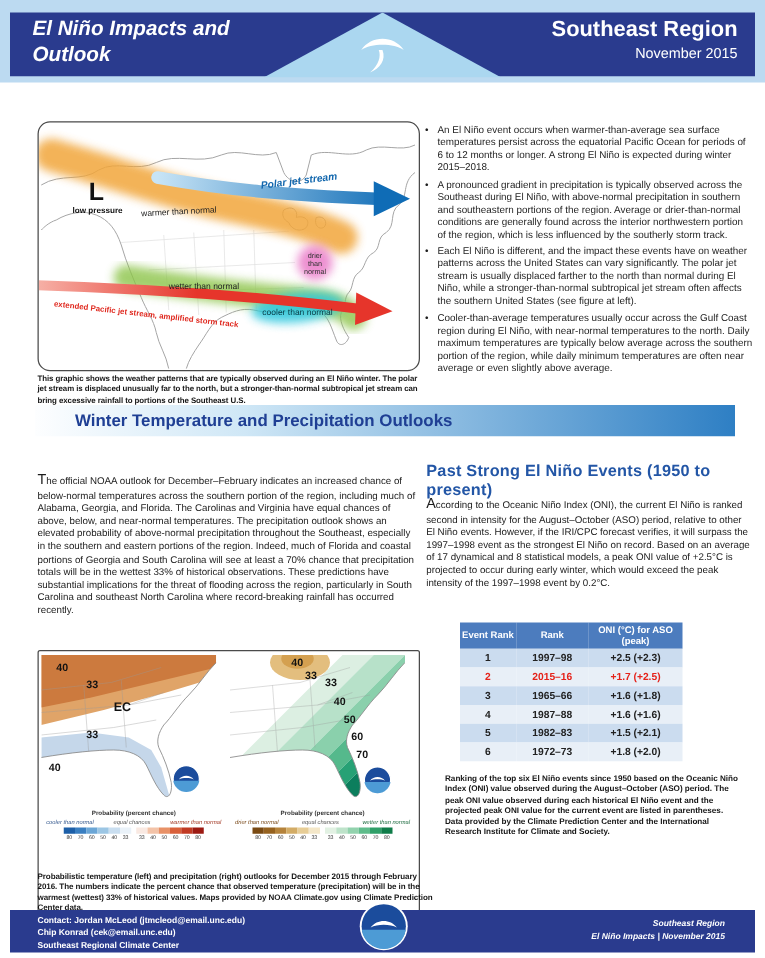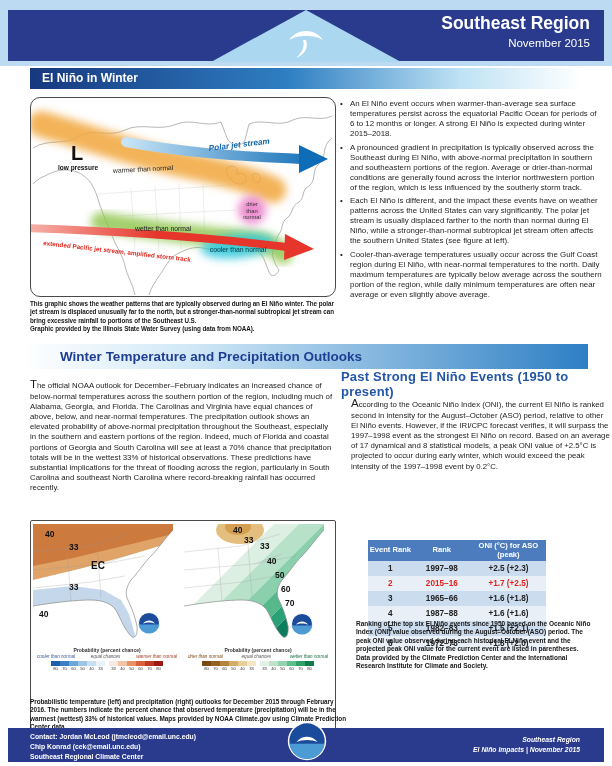--- a/index.html
+++ b/index.html
@@ -12,21 +12,21 @@
   .mast-title{position:absolute;left:26px;top:13px;color:#ffffff;font-weight:bold;font-style:italic;
               font-size:16.5px;line-height:1.3;}
   .mast-region{position:absolute;right:22px;top:13px;color:#ffffff;font-weight:bold;font-size:17.5px;text-align:right;}
   .mast-date{position:absolute;right:22px;top:37px;color:#ffffff;font-size:11.5px;text-align:center;}
   .noaa-tri{position:absolute;left:211px;top:10px;width:190px;height:52px;}
 
   
   .bar1{position:absolute;left:30px;top:68px;width:574px;height:21px;
         background:linear-gradient(90deg,#17387F 0%,#2F7FC2 45%,#BFE2F4 75%,#ffffff 96%);
         color:#ffffff;font-weight:bold;font-size:12px;line-height:21px;padding-left:12px;box-sizing:border-box;}
-  .bar2{position:absolute;left:28px;top:344px;width:560px;height:25px;
+  .bar2{position:absolute;left:28px;top:324px;width:560px;height:25px;
         background:linear-gradient(90deg,#FDFEFF 0%,#CFE7F6 30%,#2E7FC4 100%);
         color:#1F3F94;font-weight:bold;font-size:13.5px;line-height:25px;padding-left:32px;box-sizing:border-box;}
 
   
   .wx-box{position:absolute;left:30px;top:97px;width:306px;height:200px;background:#fff;
           border:1.6px solid #4a4a4a;border-radius:10px;overflow:hidden;box-sizing:border-box;}
   .wx-caption{position:absolute;left:30px;top:300px;width:308px;font-size:6.3px;font-weight:bold;
               color:#161616;line-height:1.32;letter-spacing:-0.05px;}
   .wx-caption p{margin:0;}
 
@@ -35,24 +35,24 @@
   .bullets ul{margin:0;padding:0;list-style:none;}
   .bullets li{position:relative;padding-left:12px;margin-bottom:3.5px;font-size:7.9px;
               line-height:1.27;color:#1f1f1f;}
   .bullets li:before{content:"\2022";position:absolute;left:2px;top:0;font-size:8px;color:#1f1f1f;}
 
   
   .narrative{position:absolute;left:30px;top:377px;width:305px;font-size:7.8px;line-height:1.3;color:#1c1c1c;}
   .dropcap{font-size:11.5px;}
   .pe-heading{position:absolute;left:341px;top:357px;width:262px;font-size:13px;font-weight:bold;
               color:#2356A6;letter-spacing:0.2px;margin-top:12px;}
-  .pe-body{position:absolute;left:341px;top:396px;width:261px;font-size:7.8px;line-height:1.3;color:#1c1c1c;margin-left:10px;}
-
-  
-  .oni-table{position:absolute;left:368px;top:498px;width:178px;border-collapse:collapse;margin-top:42px;}
+  .pe-body{position:absolute;left:341px;top:396px;width:261px;font-size:7.8px;line-height:1.3;color:#1c1c1c;}
+
+  
+  .oni-table{position:absolute;left:368px;top:498px;width:178px;border-collapse:collapse;}
   .oni-table th{background:#4C7CBE;color:#ffffff;font-weight:bold;font-size:7.6px;line-height:1.15;
                 padding:2px 1px;text-align:center;vertical-align:middle;}
   .oni-table td{font-size:8.2px;font-weight:bold;color:#222222;text-align:center;height:15px;padding:0 1px;}
   .oni-table tr.odd td{background:#CBDCEF;}
   .oni-table tr.even td{background:#E8EFF7;}
   .oni-table tr.hl td{color:#E5231B;}
   .c1{width:44px;}.c2{width:58px;}.c3{width:76px;}
   .oni-caption{position:absolute;left:356px;top:620px;width:238px;font-size:6.5px;font-weight:bold;
                color:#161616;line-height:1.3;}
 
@@ -89,25 +89,26 @@
 <div class="page">
 
   <div class="lightband"></div>
   <div class="navybar"></div>
   <svg class="noaa-tri" viewBox="0 0 190 52">
     <polygon points="95,0 190,52 0,52" fill="#ABD7F0"></polygon>
     <path d="M78,30 C86,18 104,18 112,30 C104,24.5 86,24.5 78,30 Z" fill="#ffffff"></path>
     <path d="M95,30 C98,38 93,45 85,48 C92,42 94,35 92,30 Z" fill="#ffffff"></path>
   </svg>
   <div class="mast-title">
+    <div>El Niño Impacts and</div>
+    <div>Outlook</div>
   </div>
   <div class="mast-region">Southeast Region</div>
   <div class="mast-date">November 2015</div>
 
-  <div class="bar1">El Niño in Winter</div>
 
   <div class="wx-box">
     <svg viewBox="0 0 303 197" width="303" height="197">
       <defs>
         <filter id="soft" x="-40%" y="-40%" width="180%" height="180%">
             <feGaussianBlur stdDeviation="4"></feGaussianBlur>
           </filter>
         <linearGradient id="jetblue" x1="95" y1="45" x2="290" y2="62" gradientUnits="userSpaceOnUse">
           <stop offset="0" stop-color="#C7E4F6"></stop>
             <stop offset="1" stop-color="#0F6CB6"></stop>

